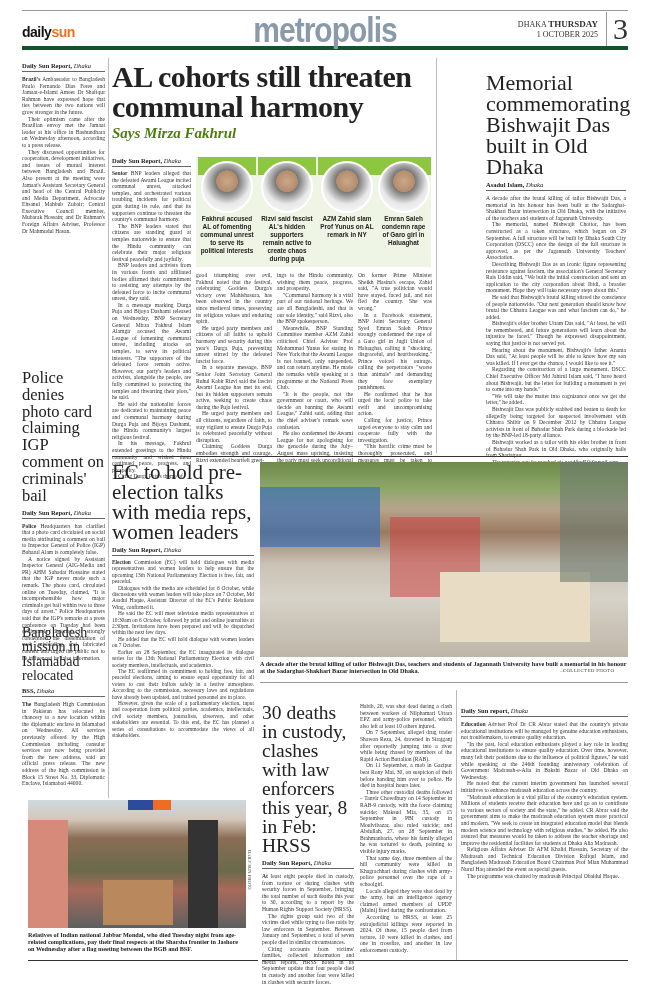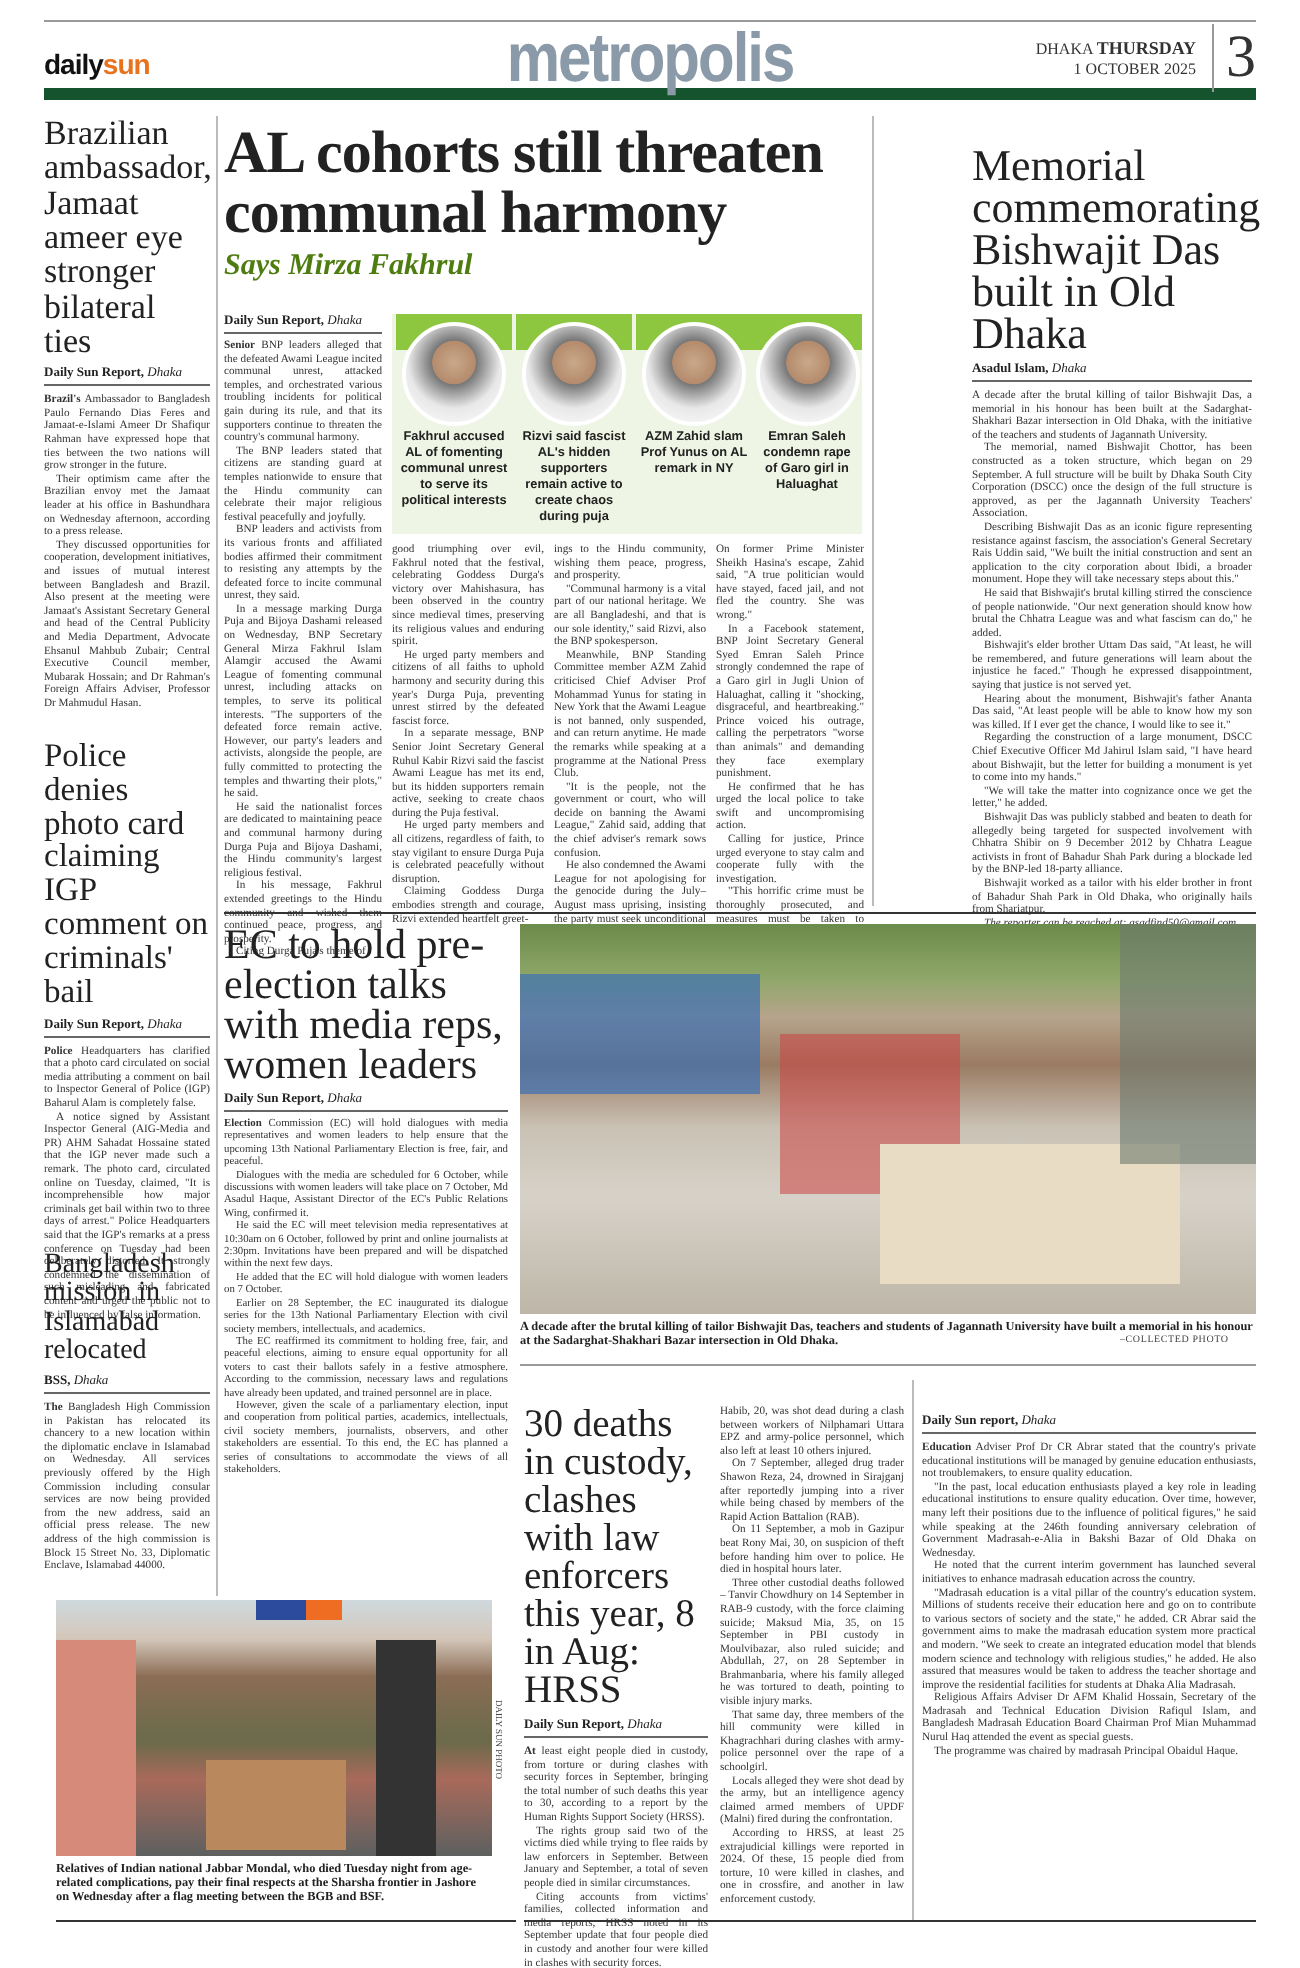--- a/index.html
+++ b/index.html
@@ -1,18 +1,18 @@
 <!DOCTYPE html>
 <html><head>
 <meta charset="utf-8">
 <style>
 *{box-sizing:border-box;margin:0;padding:0}
 body{width:650px;height:984px;background:#fff;position:relative;overflow:hidden;font-family:"Liberation Serif","DejaVu Serif",serif;color:#222}
 .abs{position:absolute}
-.mast{left:22px;top:10px;width:606px;height:40px;border-top:1px solid #999;border-bottom:6px solid #14532d}
+.mast{left:22px;top:10px;width:606px;height:40px;border-top:1px solid #999;border-bottom:4px solid #14532d}
 .logo{left:0;top:13px;font-family:"Liberation Sans",sans-serif;font-weight:bold;font-size:14px;letter-spacing:-0.5px}
 .logo .d{color:#111}.logo .s{color:#e8731c}
 .section{left:0;width:606px;top:2px;text-align:center;font-family:"Liberation Sans",sans-serif;font-weight:bold;font-size:30px;color:#8a9aa8;letter-spacing:-1px;transform:scaleY(1.15)}
 .date{right:30px;top:8px;text-align:right;font-size:8px;line-height:10px;color:#333}
 .date b{font-size:9px}
 .pgnum{right:0;top:1px;font-size:30px;font-weight:300;color:#333;border-left:1px solid #999;padding-left:6px;height:34px}
 .rule{height:1px;background:#333}
 .hl{font-family:"Liberation Serif",serif;color:#222;line-height:1.02}
 .byline{font-size:6.5px;font-weight:bold;font-family:"Liberation Serif",serif;border-bottom:0.7px solid #666;padding-bottom:2px}
 .byline i{font-weight:normal}
@@ -38,21 +38,20 @@
   </div>
   <div class="abs section">metropolis</div>
   <div class="abs date">
     <span>DHAKA</span> <b>THURSDAY</b><br>
     <span>1 OCTOBER 2025</span>
   </div>
   <div class="abs pgnum">3</div>
 </div>
 
 <div class="col" style="left:22px;top:58px;width:83px">
-  <div class="hl" style="font-size:17px">Brazilian ambassador, Jamaat ameer eye stronger bilateral ties</div>
   <div class="byline" style="margin-top:4px"><span>Daily Sun Report,</span> <i>Dhaka</i></div>
   <div class="body" style="margin-top:4px">
     <p class="first"><b>Brazil's</b><span> Ambassador to Bangladesh Paulo Fernando Dias Feres and Jamaat-e-Islami Ameer Dr Shafiqur Rahman have expressed hope that ties between the two nations will grow stronger in the future.</span></p>
     <p>Their optimism came after the Brazilian envoy met the Jamaat leader at his office in Bashundhara on Wednesday afternoon, according to a press release.</p>
     <p>They discussed opportunities for cooperation, development initiatives, and issues of mutual interest between Bangladesh and Brazil. Also present at the meeting were Jamaat's Assistant Secretary General and head of the Central Publicity and Media Department, Advocate Ehsanul Mahbub Zubair; Central Executive Council member, Mubarak Hossain; and Dr Rahman's Foreign Affairs Adviser, Professor Dr Mahmudul Hasan.</p>
   </div>
 </div>
 
 <div class="col" style="left:22px;top:370px;width:83px">
   <div class="hl" style="font-size:16.5px">Police denies photo card claiming IGP comment on criminals' bail</div>
@@ -189,21 +188,21 @@
   <div class="abs" style="left:75px;top:80px;width:70px;height:45px;background:#b9885c"></div>
   <div class="abs" style="left:160px;top:20px;width:30px;height:108px;background:#333"></div>
   <div class="abs" style="left:100px;top:0;width:25px;height:10px;background:#2d4b9c"></div>
   <div class="abs" style="left:125px;top:0;width:18px;height:10px;background:#ef6c23"></div>
 </div>
 <div class="abs" style="left:247px;top:850px;font-size:4.5px;writing-mode:vertical-rl;color:#444">DAILY SUN PHOTO</div>
 <div class="caption abs" style="left:28px;top:931px;width:218px">Relatives of Indian national Jabbar Mondal, who died Tuesday night from age-related complications, pay their final respects at the Sharsha frontier in Jashore on Wednesday after a flag meeting between the BGB and BSF.</div>
 <div class="rule abs" style="left:28px;top:960px;width:230px"></div>
 
 <div class="col" style="left:262px;top:703px;width:92px">
-  <div class="hl" style="font-size:19.5px;line-height:19px">30 deaths in custody, clashes with law enforcers this year, 8 in Aug: HRSS</div>
+  <div class="hl" style="font-size:19.5px;line-height:19px">30 deaths in custody, clashes with law enforcers this year, 8 in Feb: HRSS</div>
   <div class="byline" style="margin-top:4px"><span>Daily Sun Report,</span> <i>Dhaka</i></div>
   <div class="body" style="margin-top:4px">
     <p class="first"><b>At</b><span> least eight people died in custody, from torture or during clashes with security forces in September, bringing the total number of such deaths this year to 30, according to a report by the Human Rights Support Society (HRSS).</span></p>
     <p>The rights group said two of the victims died while trying to flee raids by law enforcers in September. Between January and September, a total of seven people died in similar circumstances.</p>
     <p>Citing accounts from victims' families, collected information and media reports, HRSS noted in its September update that four people died in custody and another four were killed in clashes with security forces.</p>
 
   </div>
 </div>
 <div class="col body" style="left:360px;top:703px;width:92px">
   <p class="first">Habib, 20, was shot dead during a clash between workers of Nilphamari Uttara EPZ and army-police personnel, which also left at least 10 others injured.</p>

